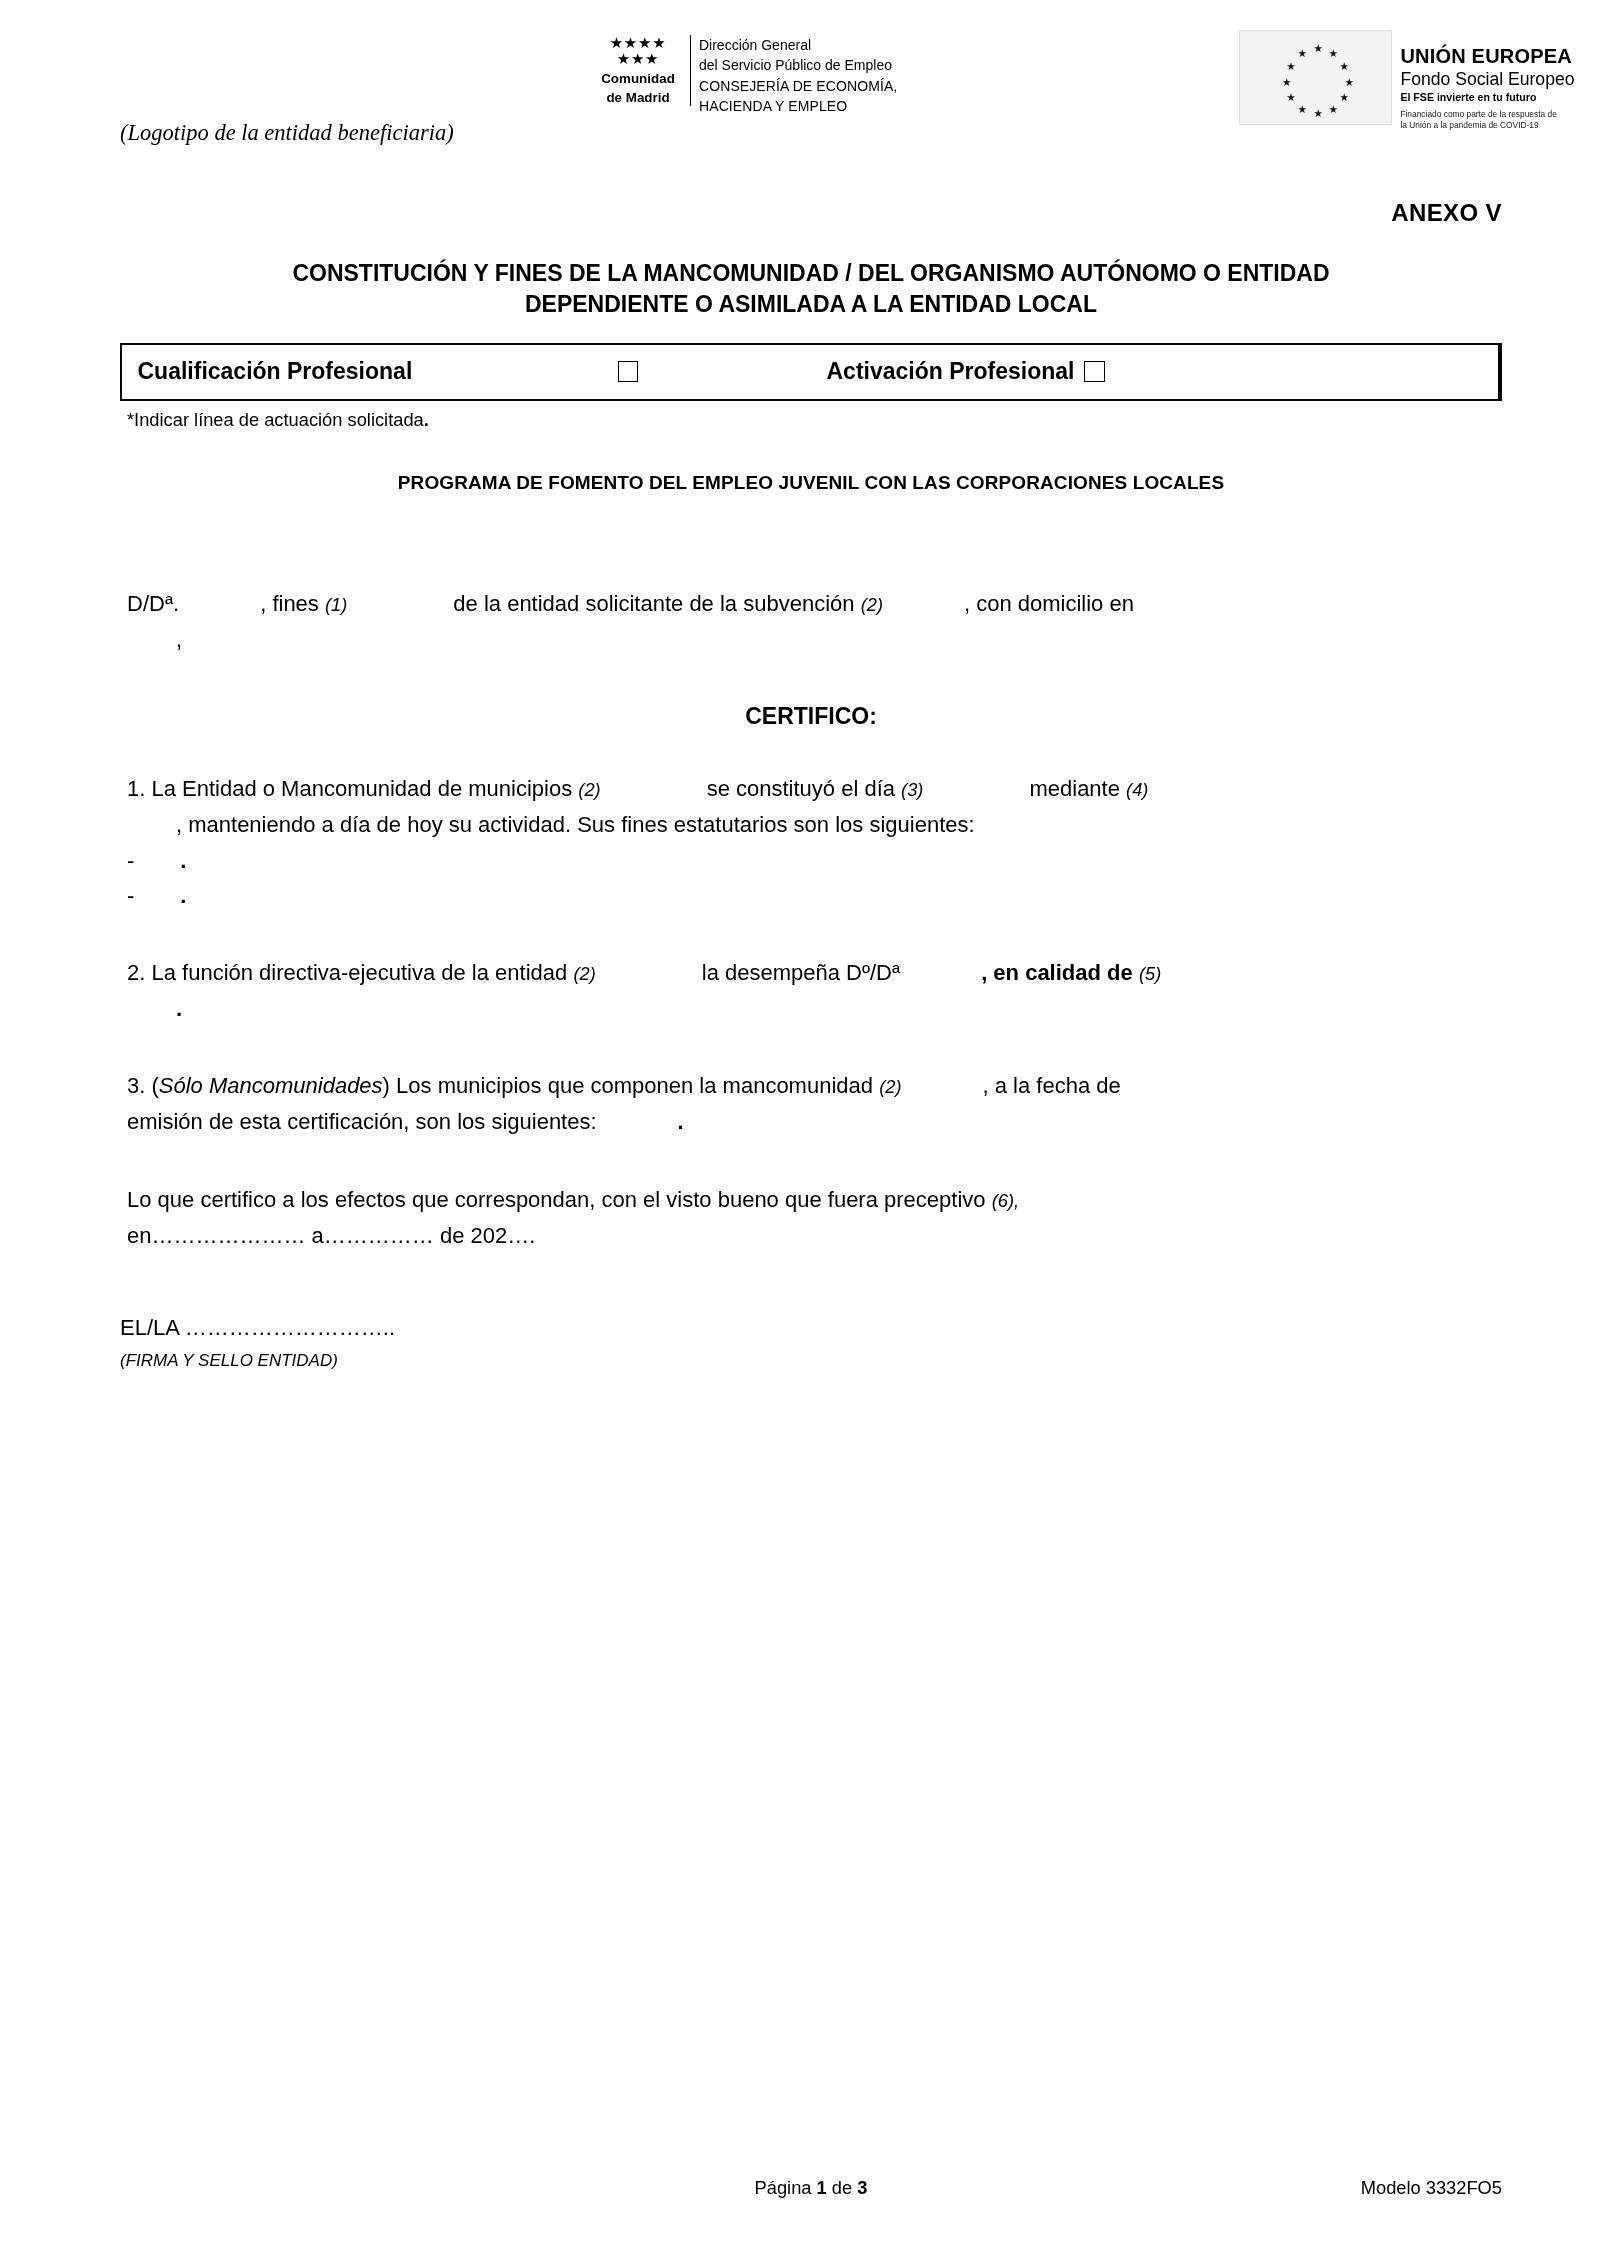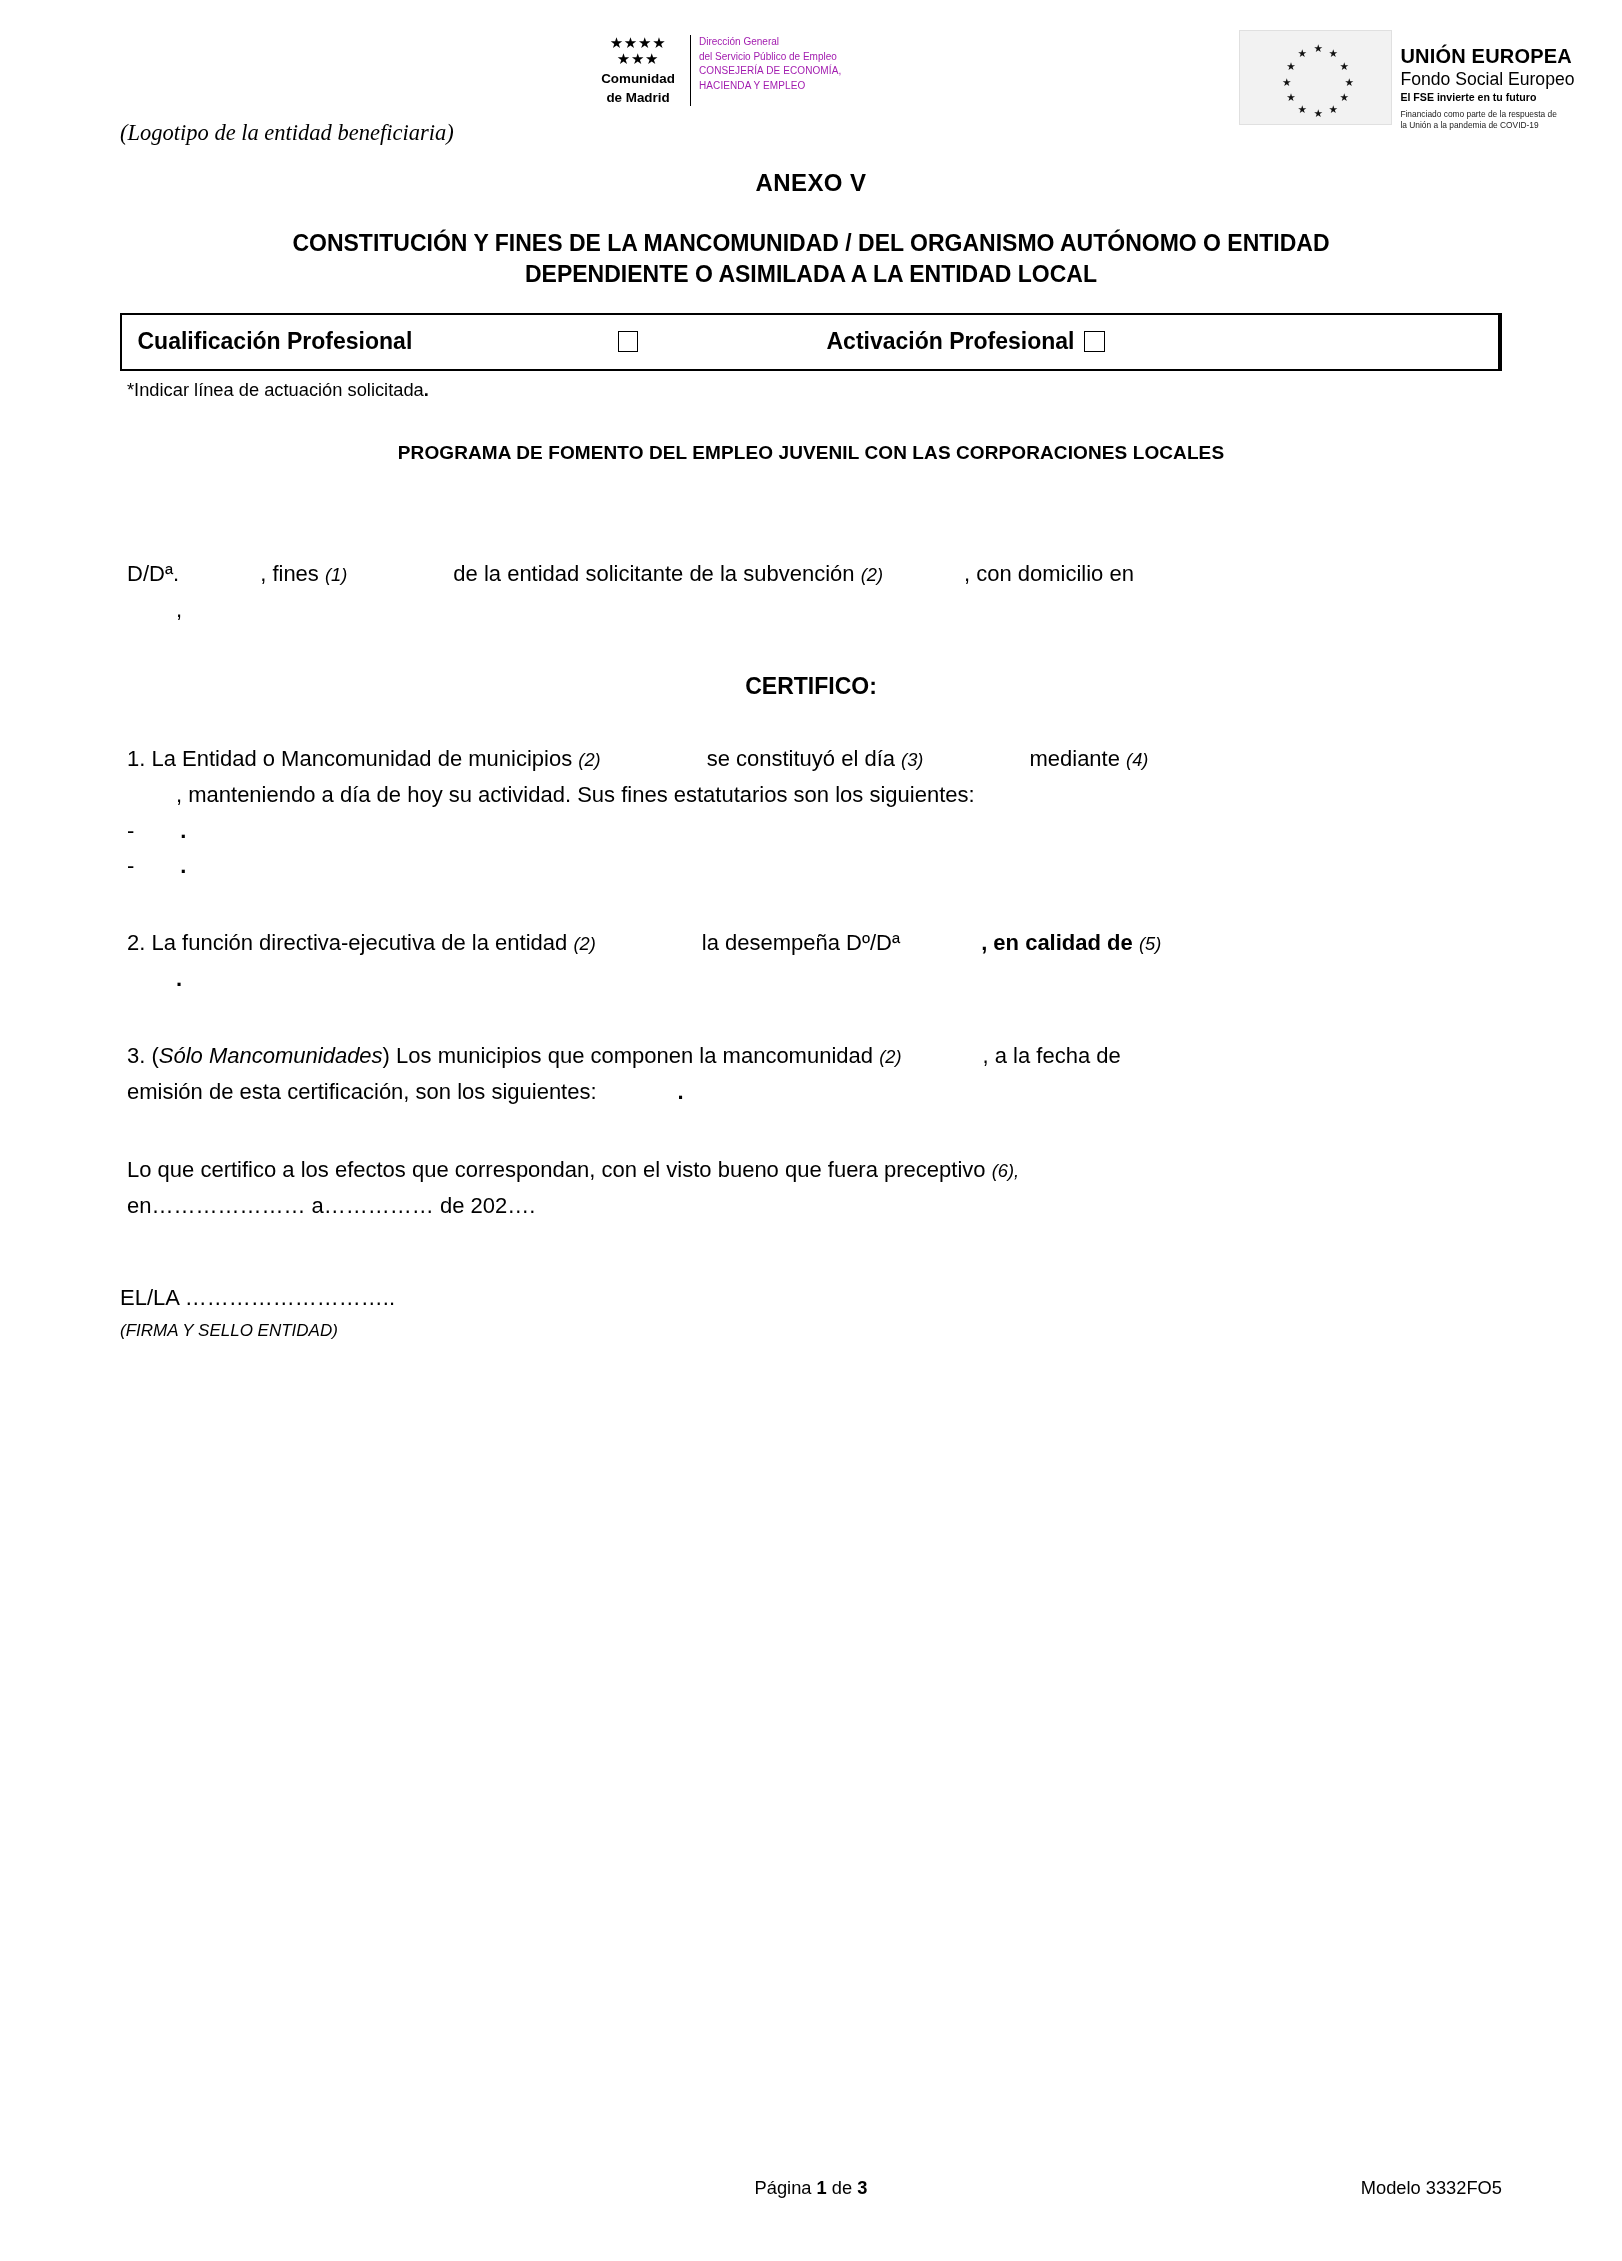--- a/index.html
+++ b/index.html
@@ -58,23 +58,23 @@
     color: #000;
   }
   .cm-name {
     font-size: 13.4px;
     font-weight: bold;
     line-height: 1.15;
     margin-top: 4.2px;
   }
   .cm-right {
     padding-left: 8.4px;
-    font-size: 10px;
+    font-size: 14px;
     line-height: 1.45;
-    color: #a21caf;
+    color: #000000;
   }
   .cm-right .l3, .cm-right .l4 {
     letter-spacing: 0.1px;
   }
 
   .eu-logo {
     position: absolute;
     left: 1119px;
     top: 30px;
     display: flex;
@@ -107,24 +107,24 @@
     padding-left: 8.4px;
     width: 211px;
   }
   .eu-t1 { font-size: 20px; font-weight: bold; letter-spacing: 0.2px; margin-top: 15px; }
   .eu-t2 { font-size: 17.6px; margin-top: 0.7px; }
   .eu-t3 { font-size: 10.6px; font-weight: bold; margin-top: 1.4px; }
   .eu-t4 { font-size: 8.4px; margin-top: 6.3px; color: #222; line-height: 1.25; }
 
   
   .anexo-title {
-    text-align: center;
+    text-align: right;
     font-size: 24px;
     font-weight: bold;
-    margin-top: 21px;
+    margin-top: 51px;
     letter-spacing: 0.4px;
   }
   .main-title {
     text-align: center;
     font-size: 23px;
     font-weight: bold;
     line-height: 1.35;
     margin-top: 31px;
     padding: 0 7px;
   }

